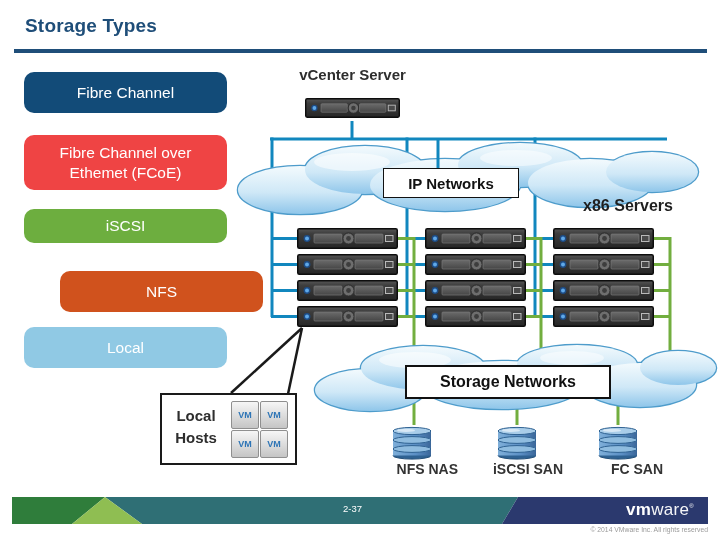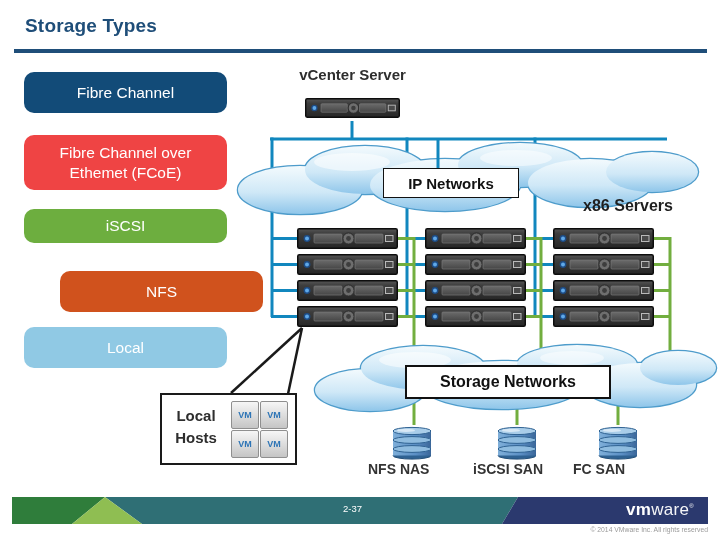--- a/index.html
+++ b/index.html
@@ -22,21 +22,21 @@
   #st5{top:327px;height:41px;}
 
   
   .dlabel{color:#2e2e2e;font-weight:700;}
   #vcenter-label{left:270px;top:66px;width:165px;text-align:center;font-size:15px;}
   #x86-label{left:583px;top:197px;width:90px;text-align:center;font-size:16px;color:#1f1f1f;}
   .net-label-box{background:#ffffff;border:2px solid #111111;display:flex;align-items:center;
                  justify-content:center;color:#111;}
   #ip-label{left:383px;top:168px;width:134px;height:28px;font-size:15px;font-weight:600;border-width:1.5px;}
   #storage-label{left:405px;top:365px;width:202px;height:30px;font-size:16px;font-weight:700;}
-  .disk-label{top:461px;width:90px;text-align:left;font-size:14px;font-weight:700;color:#333;}
+  .disk-label{top:461px;width:90px;text-align:right;font-size:14px;font-weight:700;color:#333;}
   #disk-label-0{left:368px;}
   #disk-label-1{left:473px;}
   #disk-label-2{left:573px;}
 
   
   #esxi-box{left:160px;top:393px;width:133px;height:68px;background:#ffffff;border:2px solid #1a1a1a;}
   #esxi-text{left:163px;top:405px;width:66px;text-align:center;font-size:15px;line-height:22px;
              color:#2e2e2e;font-weight:600;}
   .vm-tile{width:26px;height:26px;background:linear-gradient(#f6f6f6,#c5c5c5);
            border:1px solid #8f8f8f;border-radius:2px;display:flex;align-items:center;

